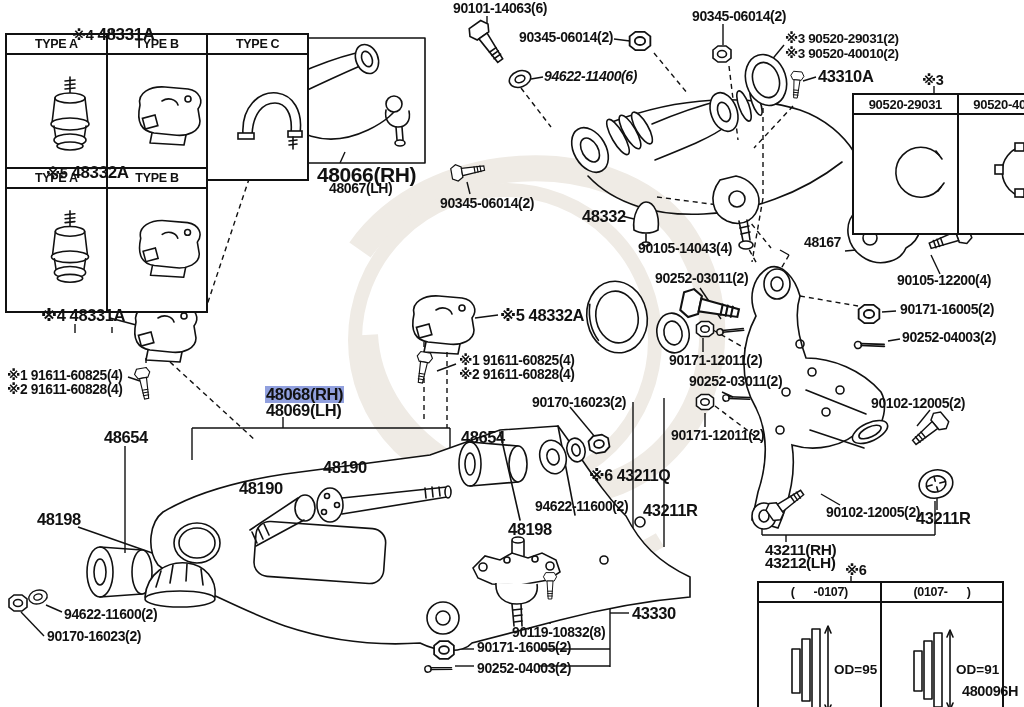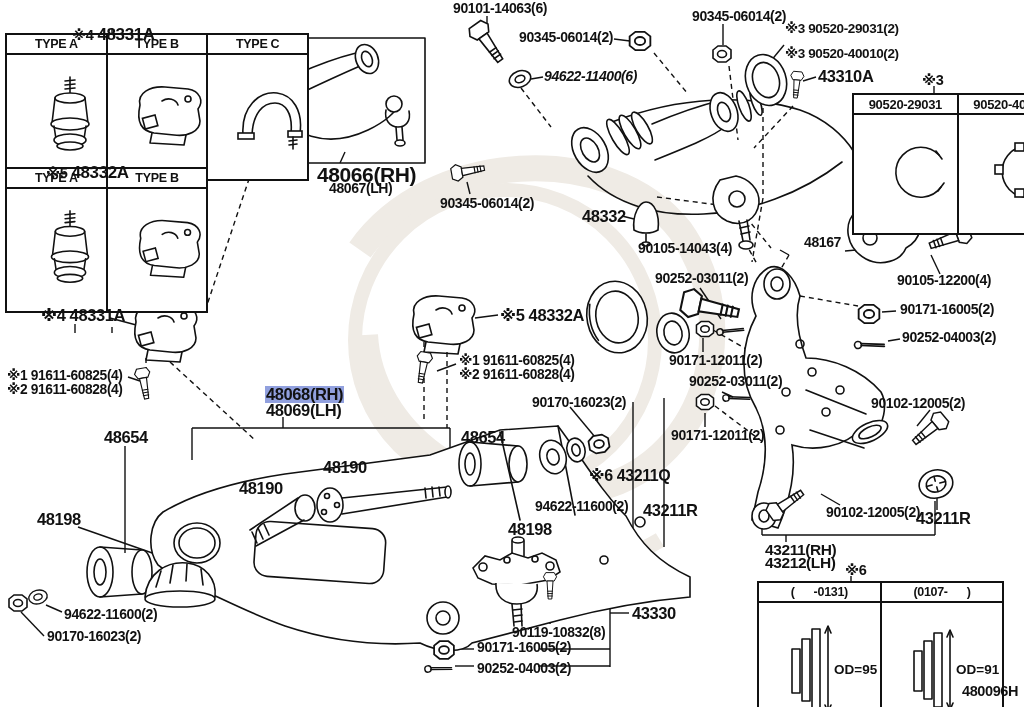--- a/index.html
+++ b/index.html
@@ -490,21 +490,21 @@
               <line class="ln" x1="55" y1="64" x2="62" y2="56"></line>
       </svg>
     </td>
   </tr>
 </tbody>
     </table>
 
 <table class="ptable" style="left:757px;top:581px;width:201px">
   <tbody>
         <tr>
-    <th style="width:100px;font-size:12.5px">(      -0131)</th>
+    <th style="width:100px;font-size:12.5px">(      -0107)</th>
     <th style="width:100px;font-size:12.5px">(0107-      )</th>
   </tr>
   <tr style="height:99px">
     <td>
       <svg width="94" height="95" viewBox="0 0 94 95">
         <rect class="ln" x="6" y="28" width="8" height="44"></rect>
         <rect class="ln" x="16" y="18" width="8" height="62"></rect>
         <rect class="ln" x="26" y="8" width="8" height="82"></rect>
         <line class="ln" x1="42" y1="6" x2="42" y2="90"></line>
         <path class="ln" d="M39,12 L42,5 L45,12 M39,84 L42,91 L45,84"></path>
@@ -524,21 +524,21 @@
   </tr>
 </tbody>
     </table>
 
 
 <div id="labels">
       <div class="plabel" style="left: 452px; top: 1px;">90101-14063(6)</div>
       <div class="plabel" style="left: 518px; top: 30px;">90345-06014(2)</div>
       <div class="plabel" style="left: 543px; top: 69px; font-style: italic;">94622-11400(6)</div>
       <div class="plabel" style="left: 691px; top: 9px;">90345-06014(2)</div>
-      <div class="plabel" style="left: 784px; top: 22px; font-size: 13.5px;">※3 90520-29031(2)</div>
+      <div class="plabel" style="left: 784px; top: 32px; font-size: 13.5px;">※3 90520-29031(2)</div>
       <div class="plabel" style="left: 784px; top: 47px; font-size: 13.5px;">※3 90520-40010(2)</div>
       <div class="plabel" style="left: 817px; top: 68px; font-size: 16.5px;">43310A</div>
       <div class="plabel" style="left: 921px; top: 73px; font-size: 14.5px;">※3</div>
       <div class="plabel" style="left: 316px; top: 164px; font-size: 21px;">48066(RH)</div>
       <div class="plabel" style="left: 328px; top: 181px; font-size: 14px;">48067(LH)</div>
       <div class="plabel" style="left: 439px; top: 196px;">90345-06014(2)</div>
       <div class="plabel" style="left: 581px; top: 208px; font-size: 16.5px;">48332</div>
       <div class="plabel" style="left: 637px; top: 241px;">90105-14043(4)</div>
       <div class="plabel" style="left: 803px; top: 235px; font-size: 14px;">48167</div>
       <div class="plabel" style="left: 896px; top: 273px;">90105-12200(4)</div>

